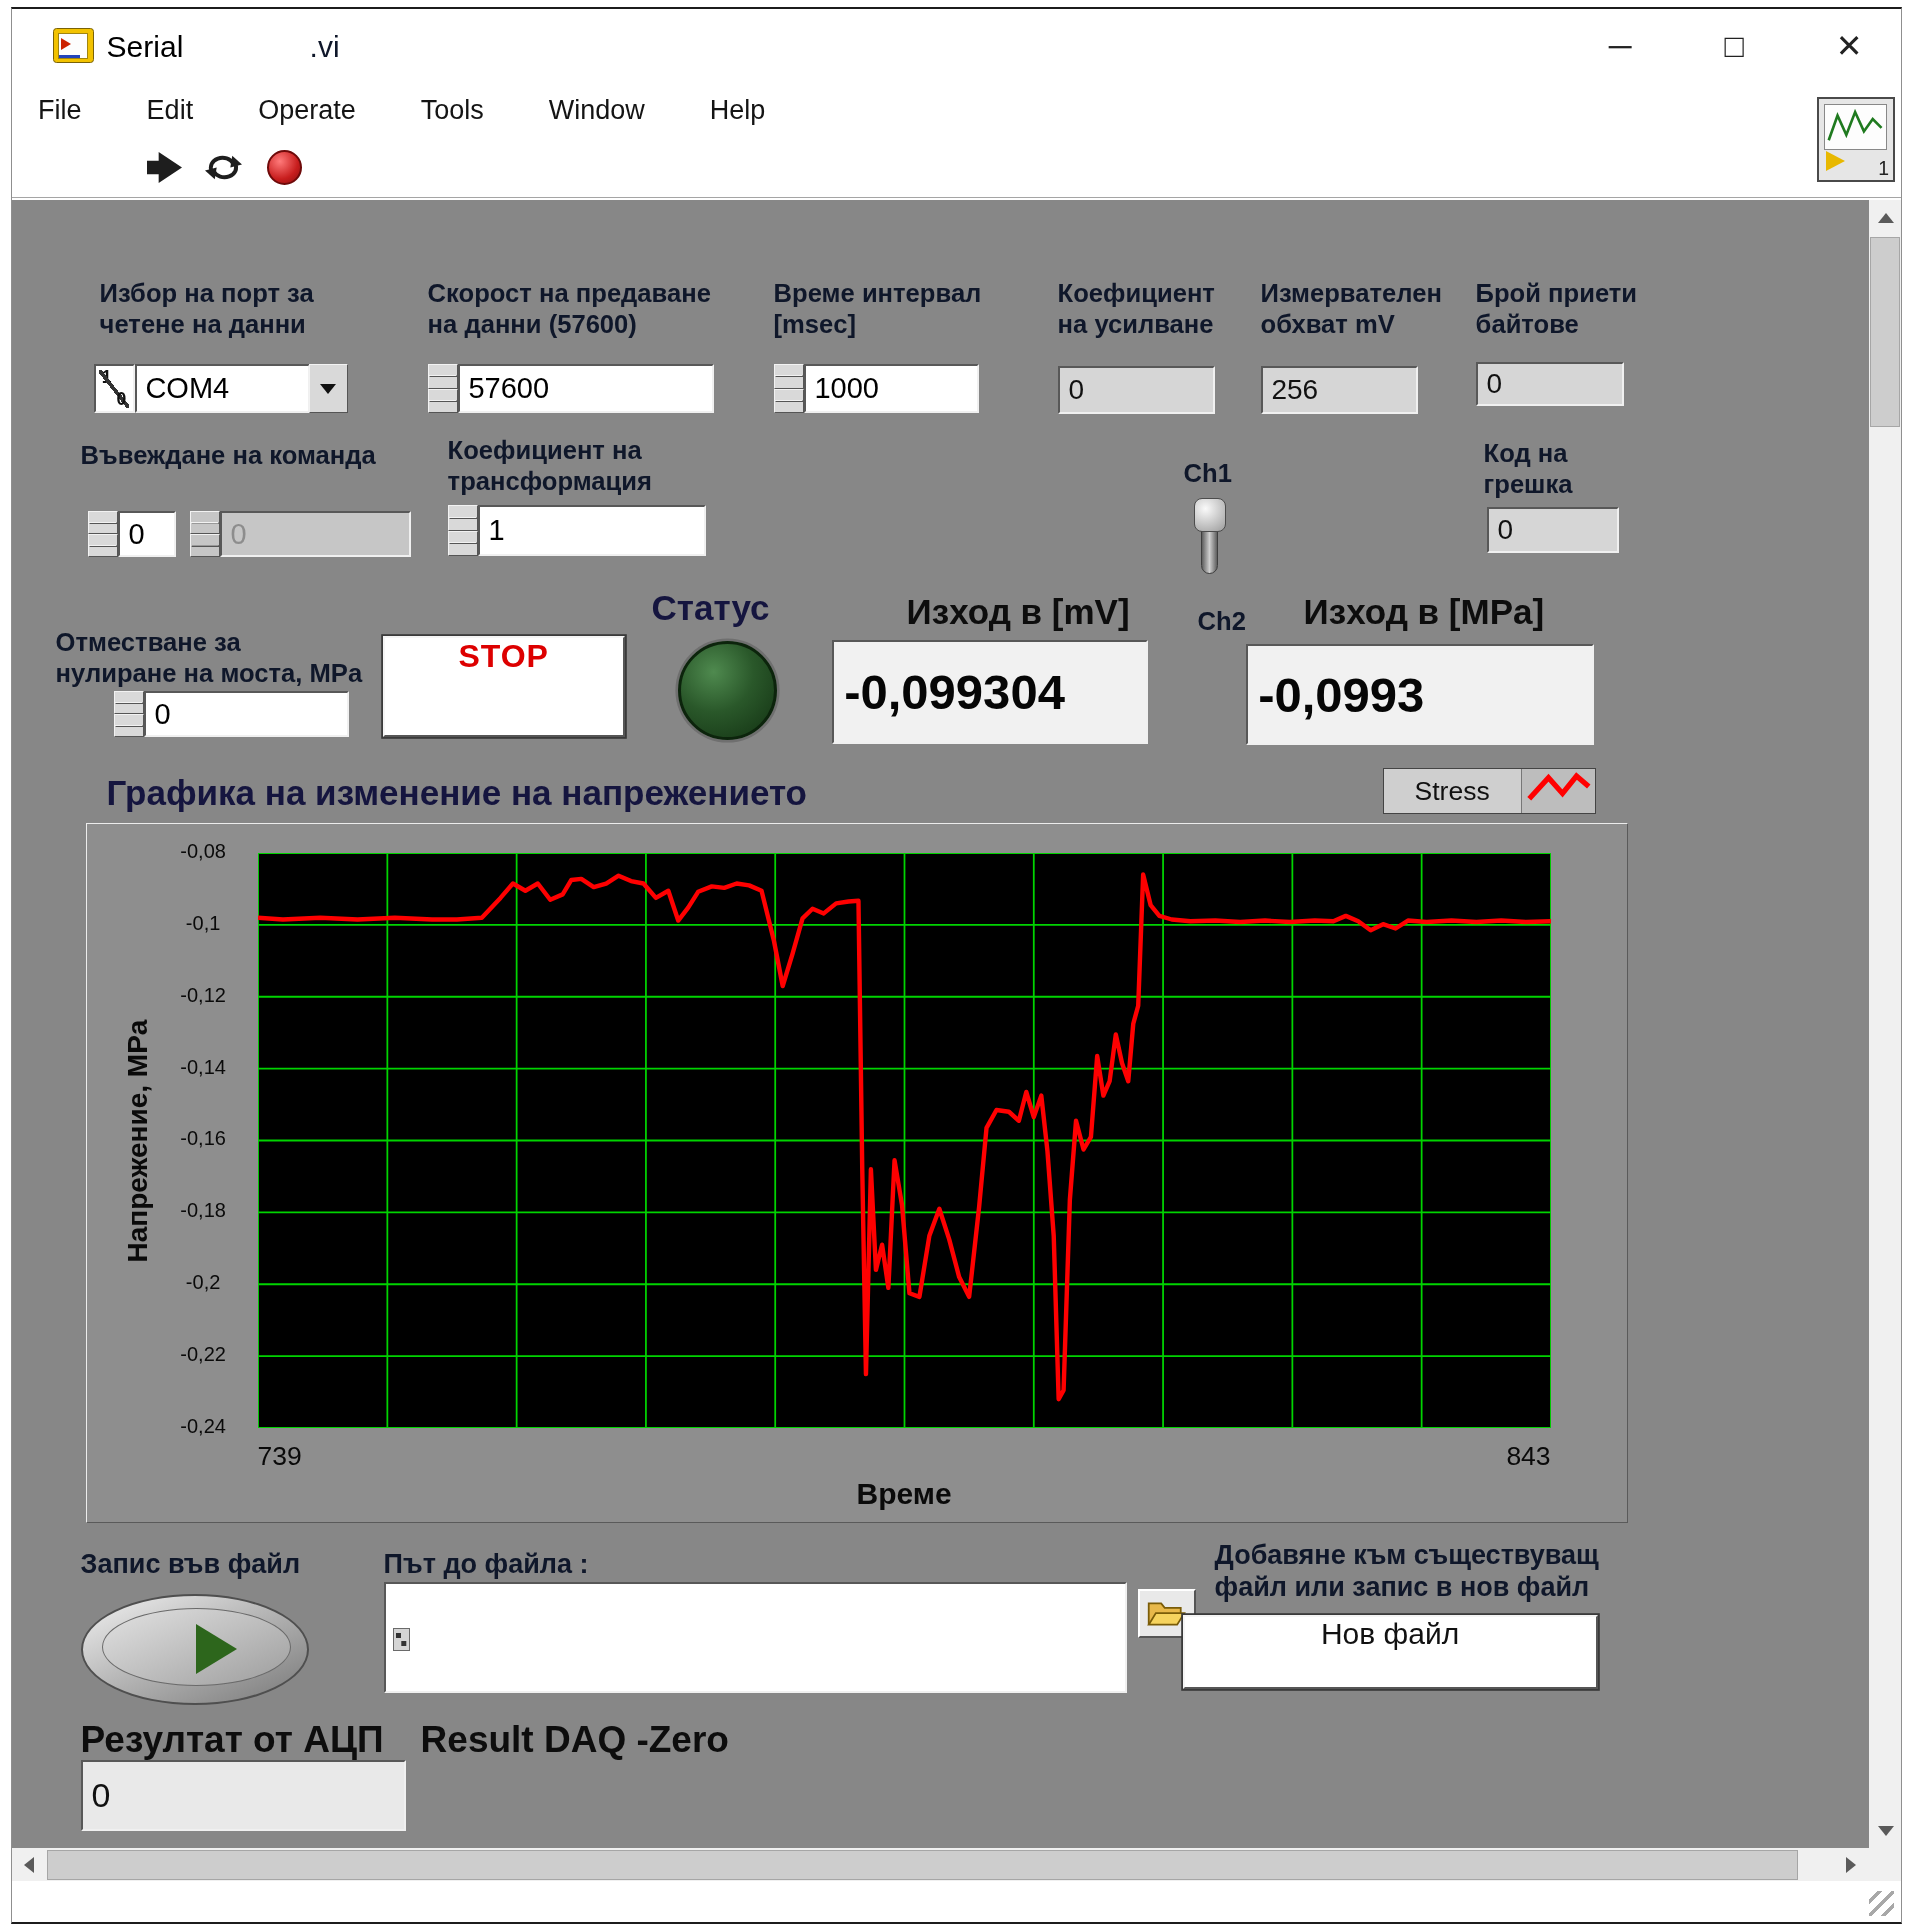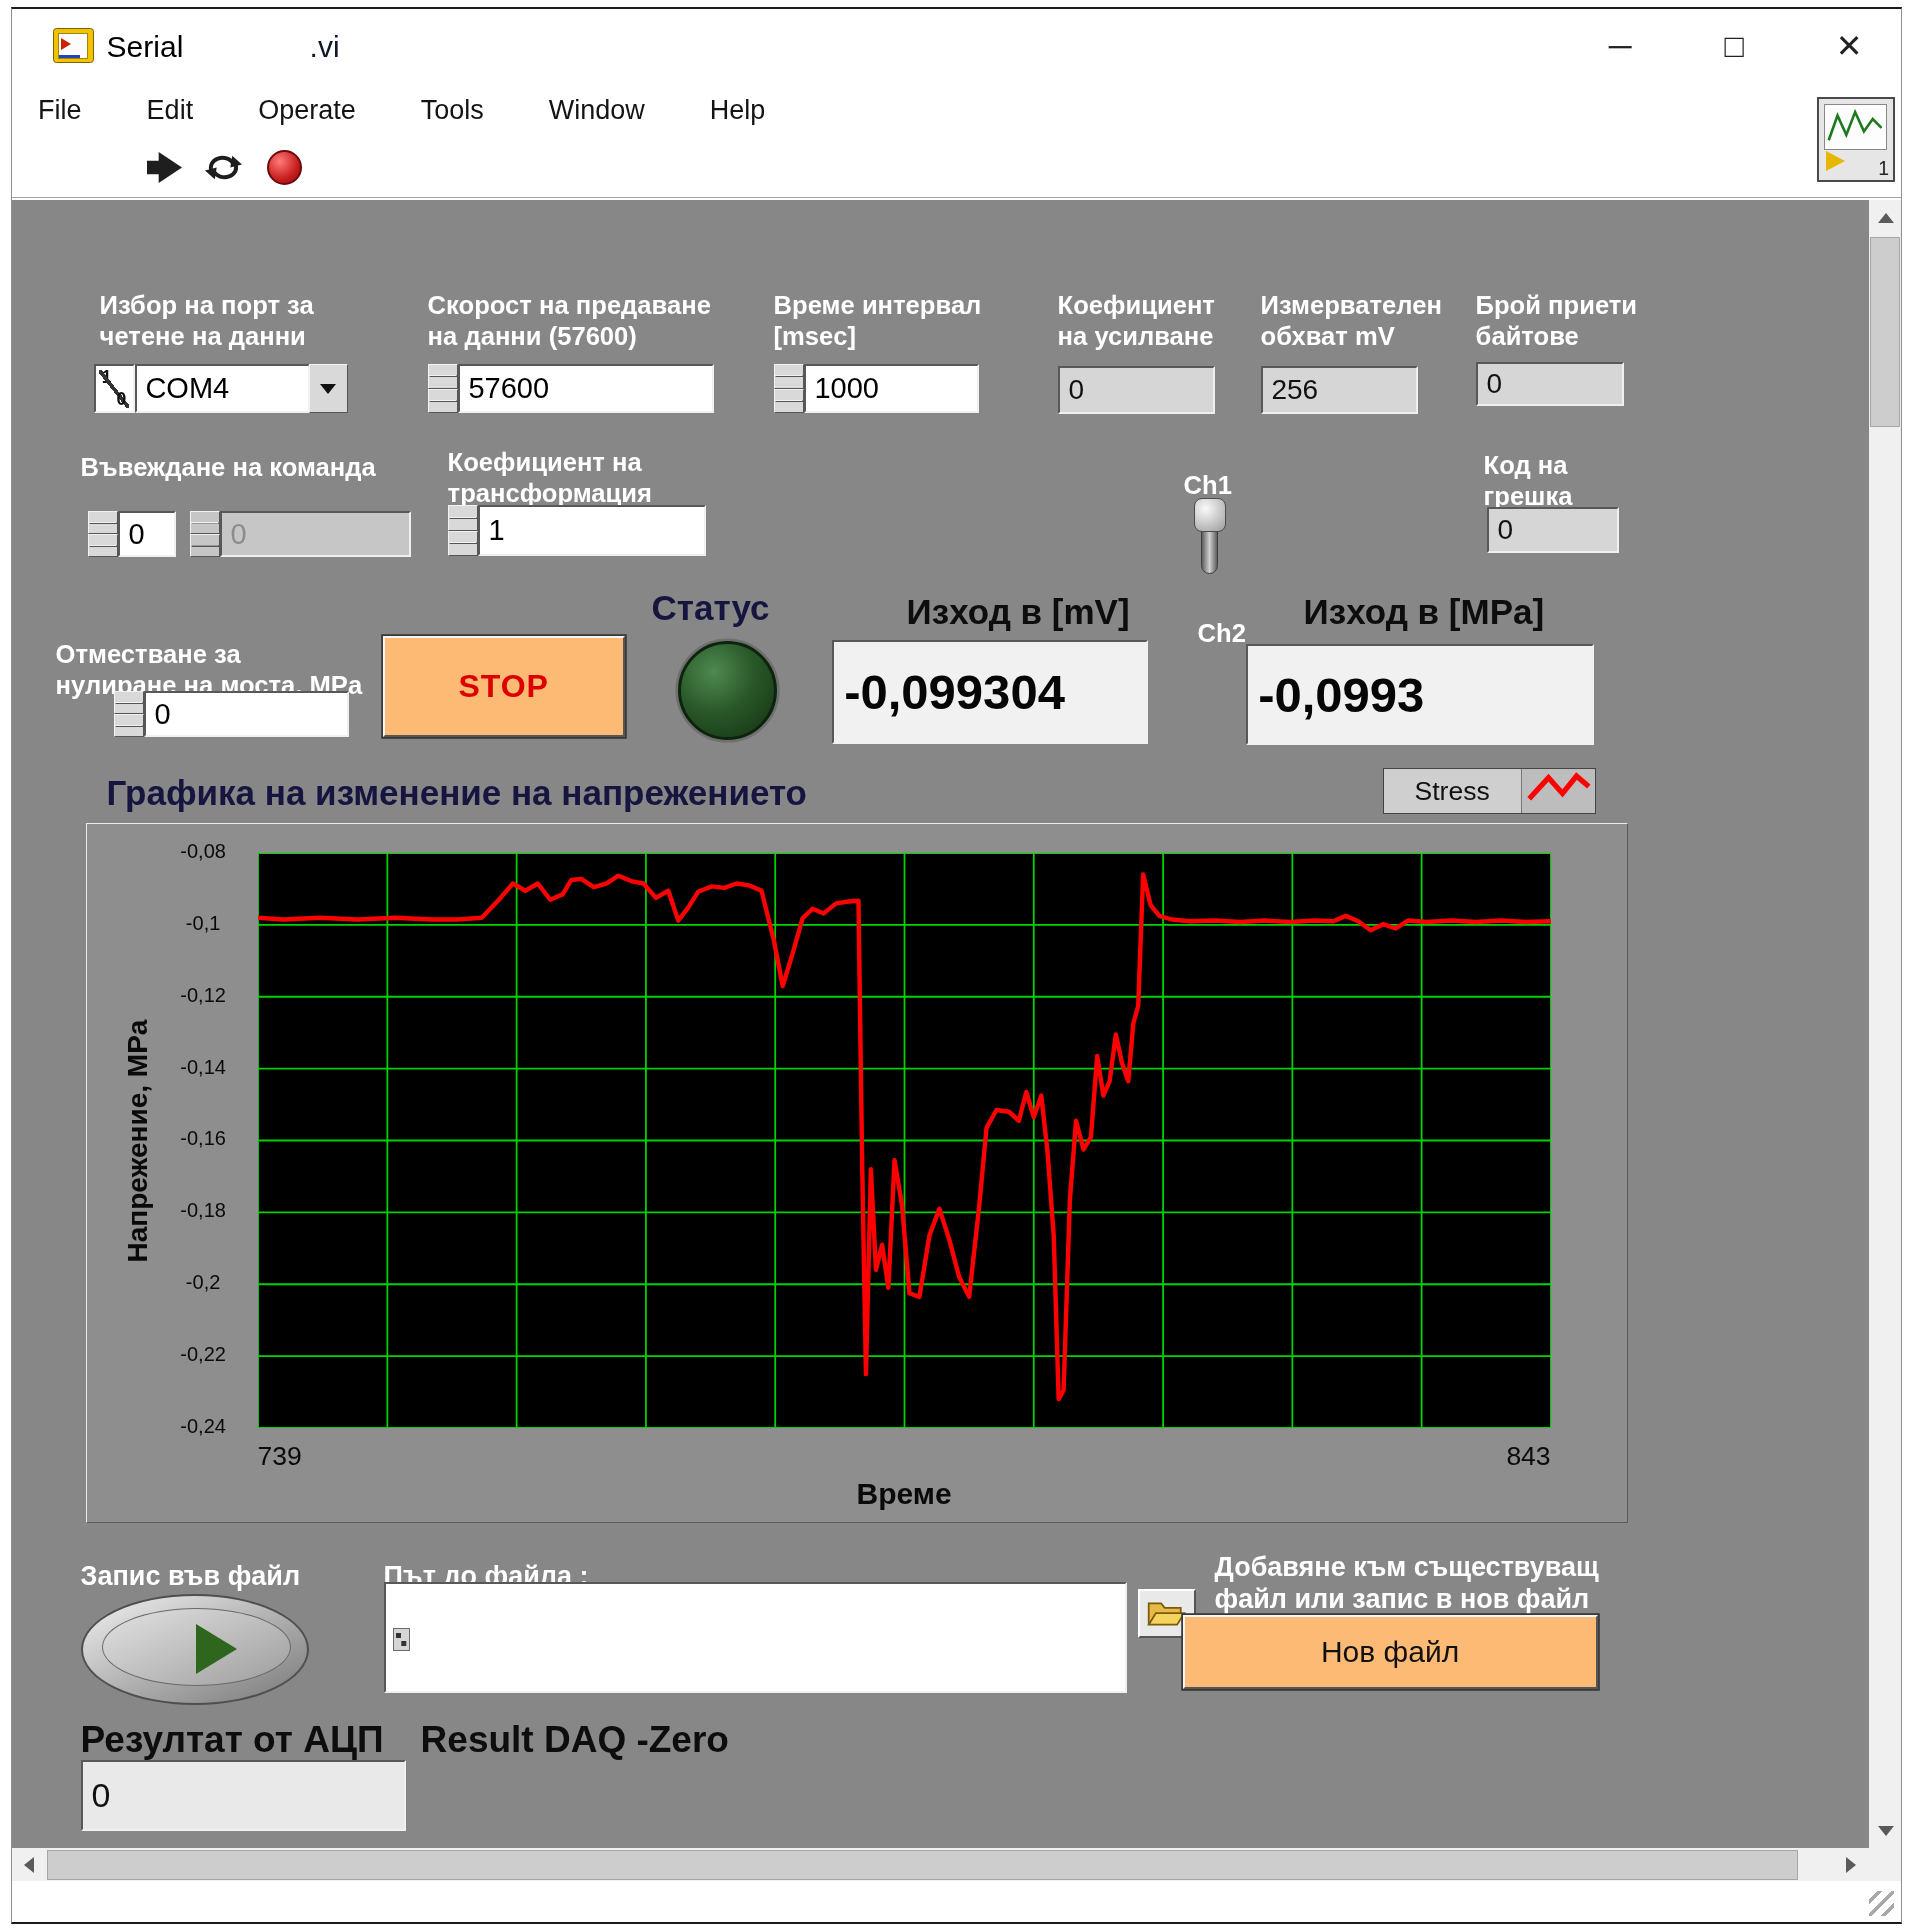--- a/index.html
+++ b/index.html
@@ -35,21 +35,21 @@
   .mini-vi { position:absolute; left:1805px; top:88px; width:78px; height:85px; background:#e6e6e6;
              border:2.6px solid #4a4a4a; z-index:6; }
   .mini-vi .screen { position:absolute; left:5.3px; top:5.3px; right:5.3px; height:46px; background:#fdfdfd; border:0.9px solid #888; }
   .mini-vi .yarrow { position:absolute; left:7px; bottom:8.8px; width:0; height:0;
                      border-left:19.4px solid #e8b800; border-top:10.6px solid transparent; border-bottom:10.6px solid transparent; }
   .mini-vi .one { position:absolute; right:3.5px; bottom:0px; font-size:19.4px; color:#222; }
 
   
   .panel { position:absolute; left:0; top:191px; width:1857px; height:1648px; background:#878787; overflow:hidden; }
 
-  .lbl { position:absolute; font-size:25.6px; font-weight:bold; color:#ffffff; line-height:1.2; white-space:pre-line;margin-top:12px; }
+  .lbl { position:absolute; font-size:25.6px; font-weight:bold; color:#0f172a; line-height:1.2; white-space:pre-line; }
   .biglbl { position:absolute; font-size:35px; font-weight:bold; color:#0d0d0d; }
 
   .inset { border-top:2.6px solid #585858; border-left:2.6px solid #585858;
            border-bottom:2.6px solid #f0f0f0; border-right:2.6px solid #f0f0f0; }
   .field { position:absolute; background:#fff; font-size:29px; color:#000;
            display:flex; align-items:center; padding-left:8.8px; }
   input.fieldin { position:absolute; background:#fff; font-size:29px; color:#000; font-family:inherit;
            padding-left:8.8px; outline:none; }
   .ind { position:absolute; background:#d6d6d6; font-size:28px; color:#111;
          display:flex; align-items:center; padding-left:8.8px; }
@@ -64,24 +64,24 @@
   .spin.dis .tri-up { border-bottom-color:#999; } .spin.dis .tri-dn { border-top-color:#999; }
 
   .io-glyph { position:absolute; background:#fff; }
   .io-glyph .slash { position:absolute; inset:3.5px; background:linear-gradient(to top right, transparent 46%, #333 46%, #333 54%, transparent 54%); }
   .io-glyph::before { content:"1"; position:absolute; top:0.9px; left:6.2px; font-size:17.6px; font-weight:bold; color:#111; }
   .io-glyph::after { content:"0"; position:absolute; bottom:0.9px; right:6.2px; font-size:17.6px; font-weight:bold; color:#111; }
   .dropbtn { position:absolute; background:#d9d9d9; border:1.8px solid; border-color:#f2f2f2 #555 #555 #f2f2f2;
              display:flex; align-items:center; justify-content:center; }
   .tri-drop { width:0; height:0; border-left:8px solid transparent; border-right:8px solid transparent; border-top:10.6px solid #111; }
 
-  .btn3d { position:absolute; background:#fdba74; box-shadow:0 0 0 1.8px #3a3a3a;
+  .btn3d { position:absolute; background:#ffffff; box-shadow:0 0 0 1.8px #3a3a3a;
            border-top:2.6px solid #f5f5f5; border-left:2.6px solid #f5f5f5;
            border-bottom:2.6px solid #565656; border-right:2.6px solid #565656;
-           display:flex; align-items:center; justify-content:center; }
+           display:flex; justify-content:center; }
   .stoptext { color:#dd0000; font-size:32px; font-weight:bold; letter-spacing:0.9px; }
   .newfiletext { color:#111; font-size:30px; }
 
   .led { position:absolute; width:99px; height:99px; border-radius:50%;
          background:radial-gradient(circle at 35% 30%, #4f8a4f 0%, #2a582a 45%, #123112 100%);
          border:3.5px solid #0c240c; box-shadow:0 0 0 2.6px #6f6f6f; }
 
   .bigdisp { position:absolute; background:#f1f1f1; font-size:49px; font-weight:bold; color:#060606;
              display:flex; align-items:center; padding-left:10.6px; overflow:hidden; white-space:nowrap; }
 

